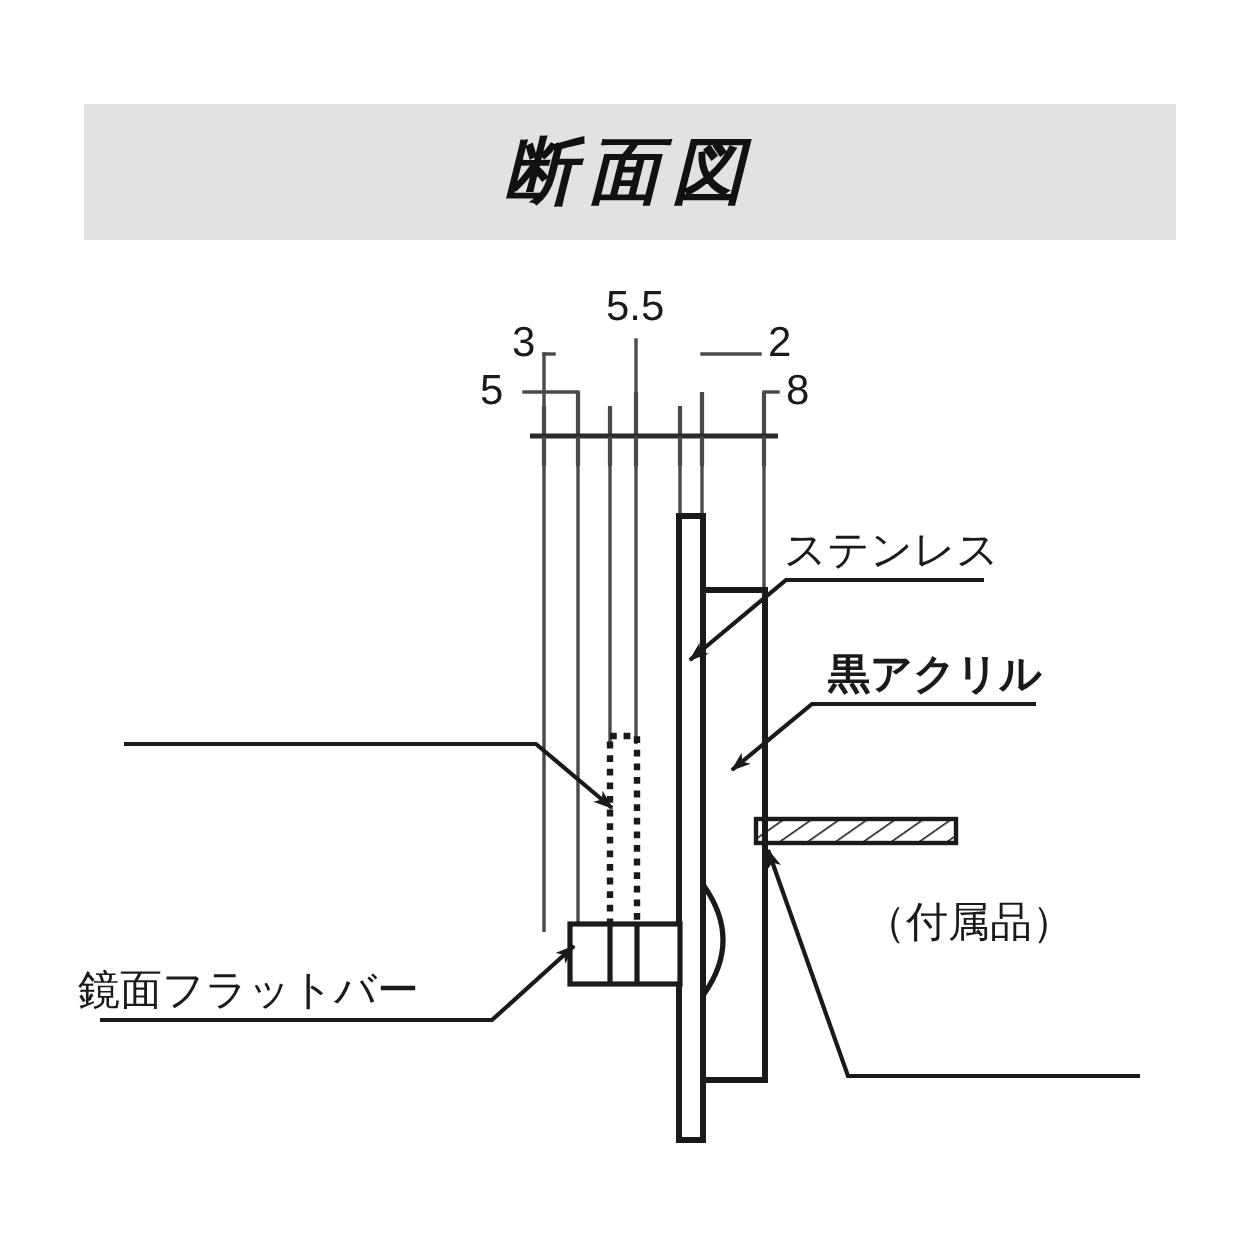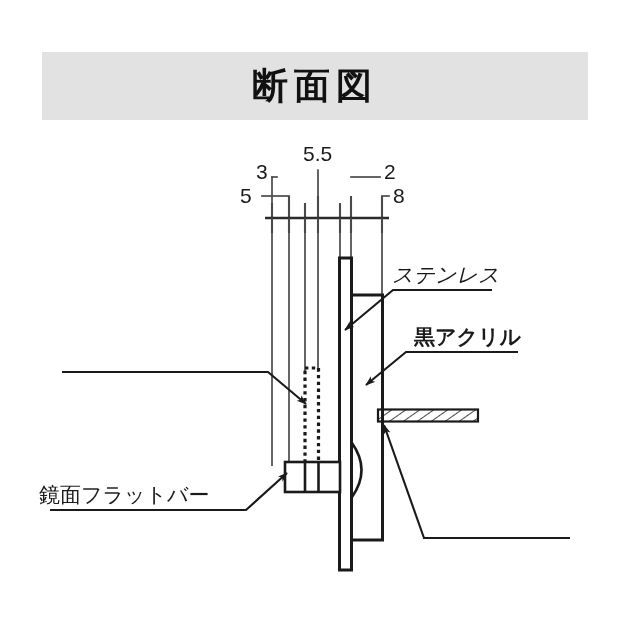--- a/index.html
+++ b/index.html
@@ -39,20 +39,21 @@
     width: 546px;
     height: 68px;
     display: flex;
     align-items: center;
     justify-content: center;
     font-size: 36px;
     font-weight: bold;
     letter-spacing: 6px;
     color: #111111;
     font-family: "DejaVu Sans", "Liberation Sans", sans-serif;
+    font-style: italic;
   }
 
   
   #drawing {
     position: absolute;
     left: 0;
     top: 0;
     width: 630px;
     height: 630px;
   }
@@ -184,20 +185,21 @@
 
   <div class="dim-label" style="left:303px; top:142px;">5.5</div>
 
   <div class="dim-label" style="left:384px; top:160px;">2</div>
 
   <div class="dim-label" style="left:393px; top:184px;">8</div>
 
 
   <div class="jp-label" style="left:39px; top:482px;">鏡面フラットバー</div>
 
-  <div class="jp-label" style="left:392px; top:262px;font-style:italic;">ステンレス</div>
+  <div class="jp-label" style="left:392px; top:262px;">ステンレス</div>
 
   <div class="jp-label" style="left:414px; top:324px;font-weight:bold;">黒アクリル</div>
 
   <div class="jp-label multiline" style="left:432px; top:448px;">
+    <div>（付属品）</div>
   </div>
 
 </div>
 
 </body></html>

